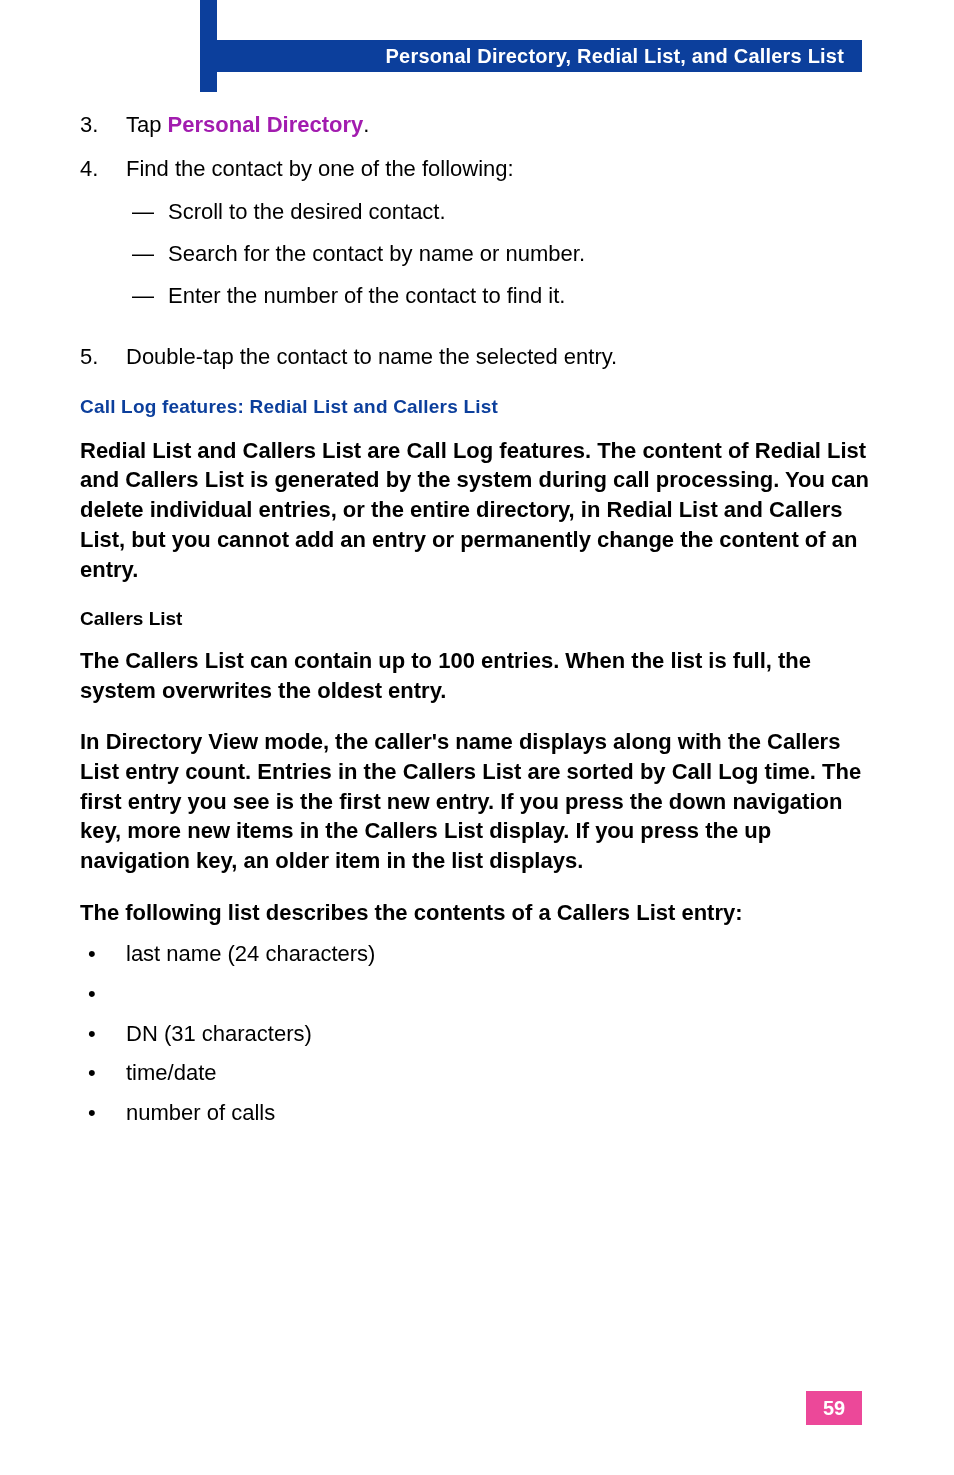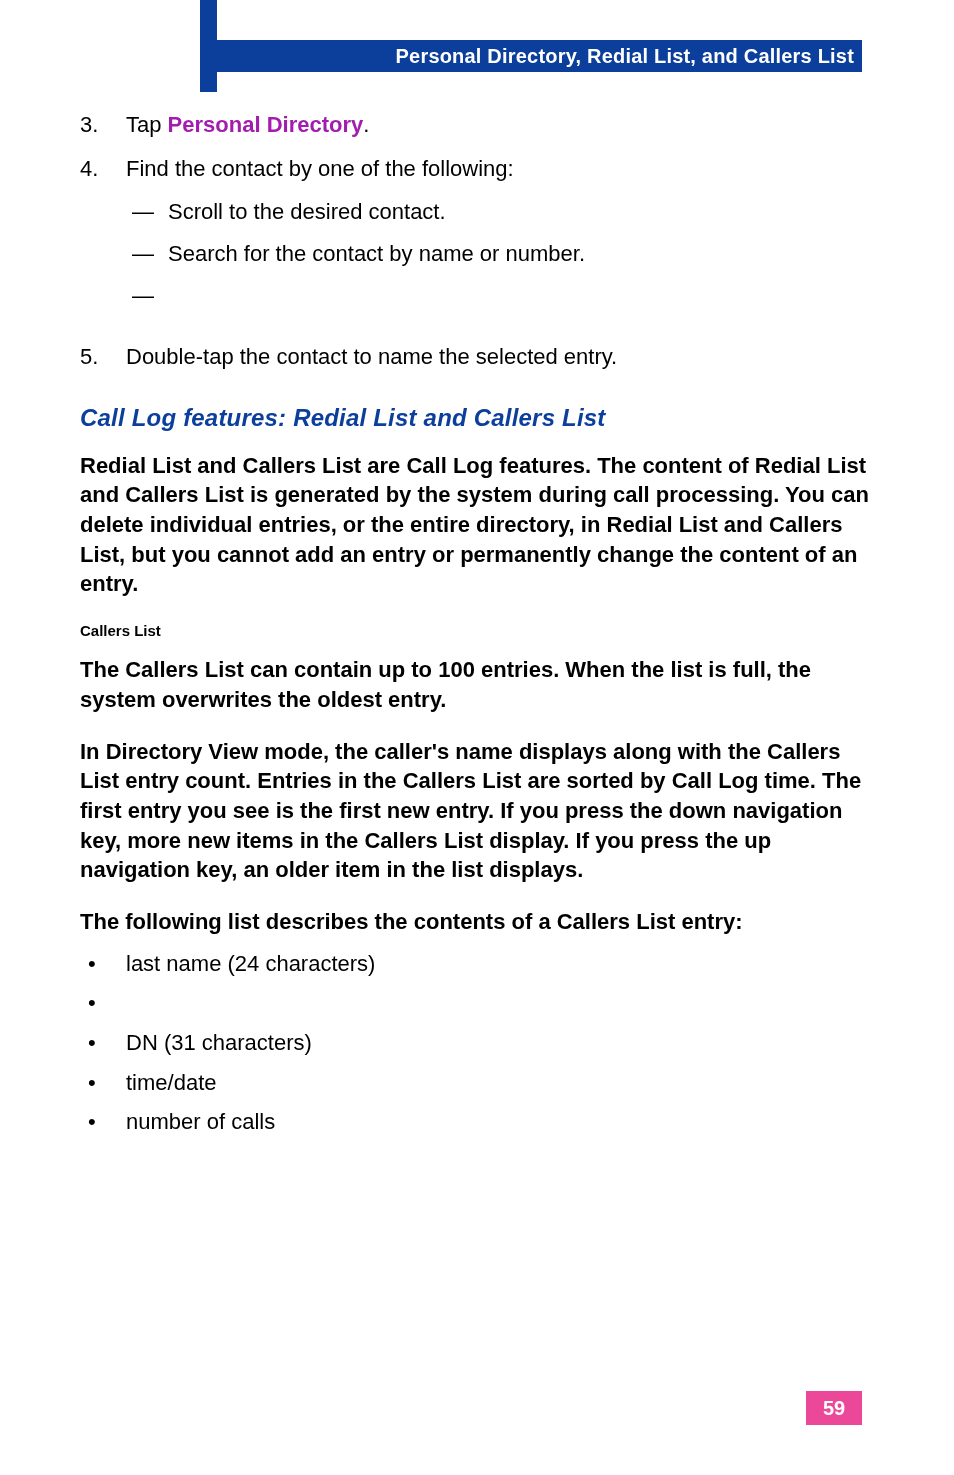--- a/index.html
+++ b/index.html
@@ -20,21 +20,21 @@
   .header-bar {
     position: absolute;
     top: 40px;
     left: 217px;
     width: 645px;
     height: 32px;
     background: #0c3f9c;
     display: flex;
     align-items: center;
     justify-content: flex-end;
-    padding-right: 8px;
+    padding-right: 18px;
   }
   .header-sidebar {
     position: absolute;
     top: 0;
     left: 200px;
     width: 17px;
     height: 92px;
     background: #0c3f9c;
   }
   .header-text {
@@ -68,33 +68,32 @@
     margin-bottom: 12px;
     padding-left: 6px;
   }
   .dash {
     width: 36px;
     flex-shrink: 0;
   }
   .section-heading {
     color: #0c3f9c;
     font-weight: bold;
-    font-size: 24px;
-    margin-top: 30px;
+    font-size: 19px;
+    margin-top: 22px;
     margin-bottom: 16px;
     letter-spacing: 0.2px;
-    font-style: italic;
   }
   .para {
     margin-bottom: 22px;
     font-weight: bold;
   }
   .sub-heading {
     font-weight: bold;
-    font-size: 15px;
+    font-size: 19px;
     margin-top: 20px;
     margin-bottom: 14px;
   }
   .bullet-list { margin-top: 6px; }
   .bullet-item {
     display: flex;
     margin-bottom: 10px;
   }
   .bullet-mark {
     width: 46px;
@@ -145,20 +144,21 @@
         <div class="sub-item">
           <div class="dash">—</div>
           <div>Scroll to the desired contact.</div>
         </div>
         <div class="sub-item">
           <div class="dash">—</div>
           <div>Search for the contact by name or number.</div>
         </div>
         <div class="sub-item">
           <div class="dash">—</div>
+          <div>Enter the number of the contact to find it.</div>
         </div>
       </div>
     </div>
   </div>
 
   <div class="ol-item" style="margin-top:20px;margin-bottom:0;">
     <div class="ol-num">5.</div>
     <div class="ol-body">Double-tap the contact to name the selected entry.</div>
   </div>
 

